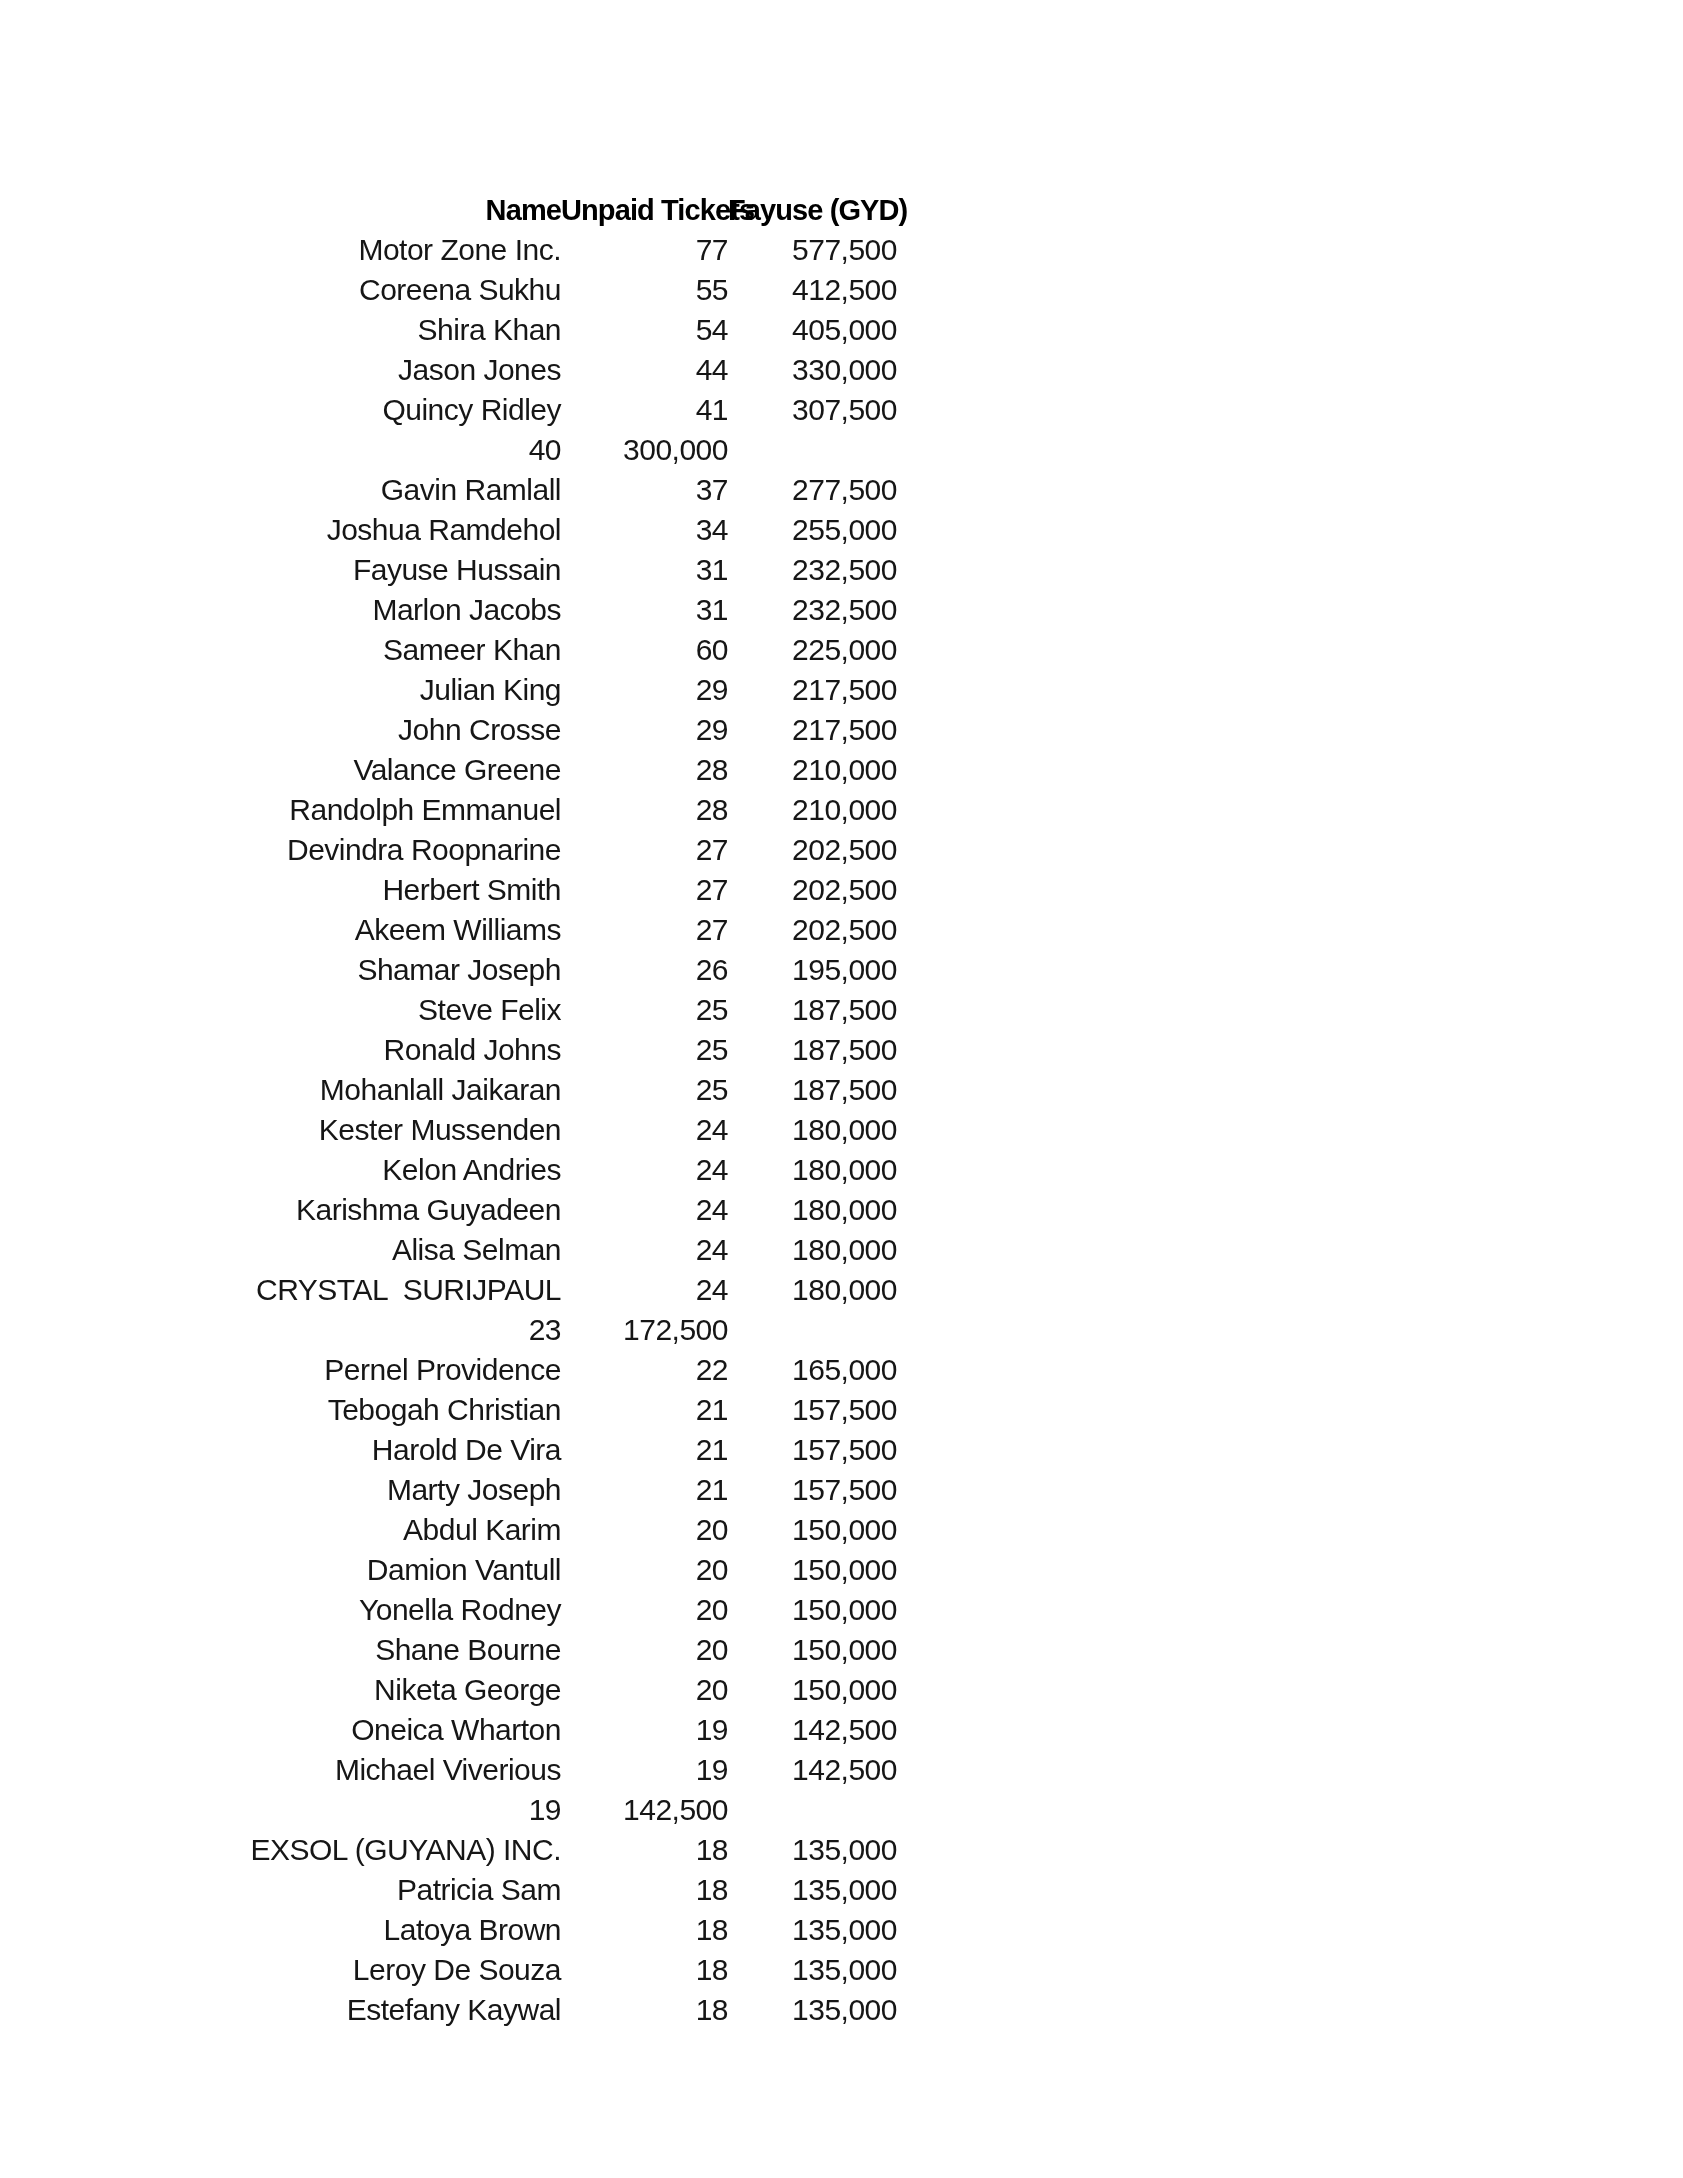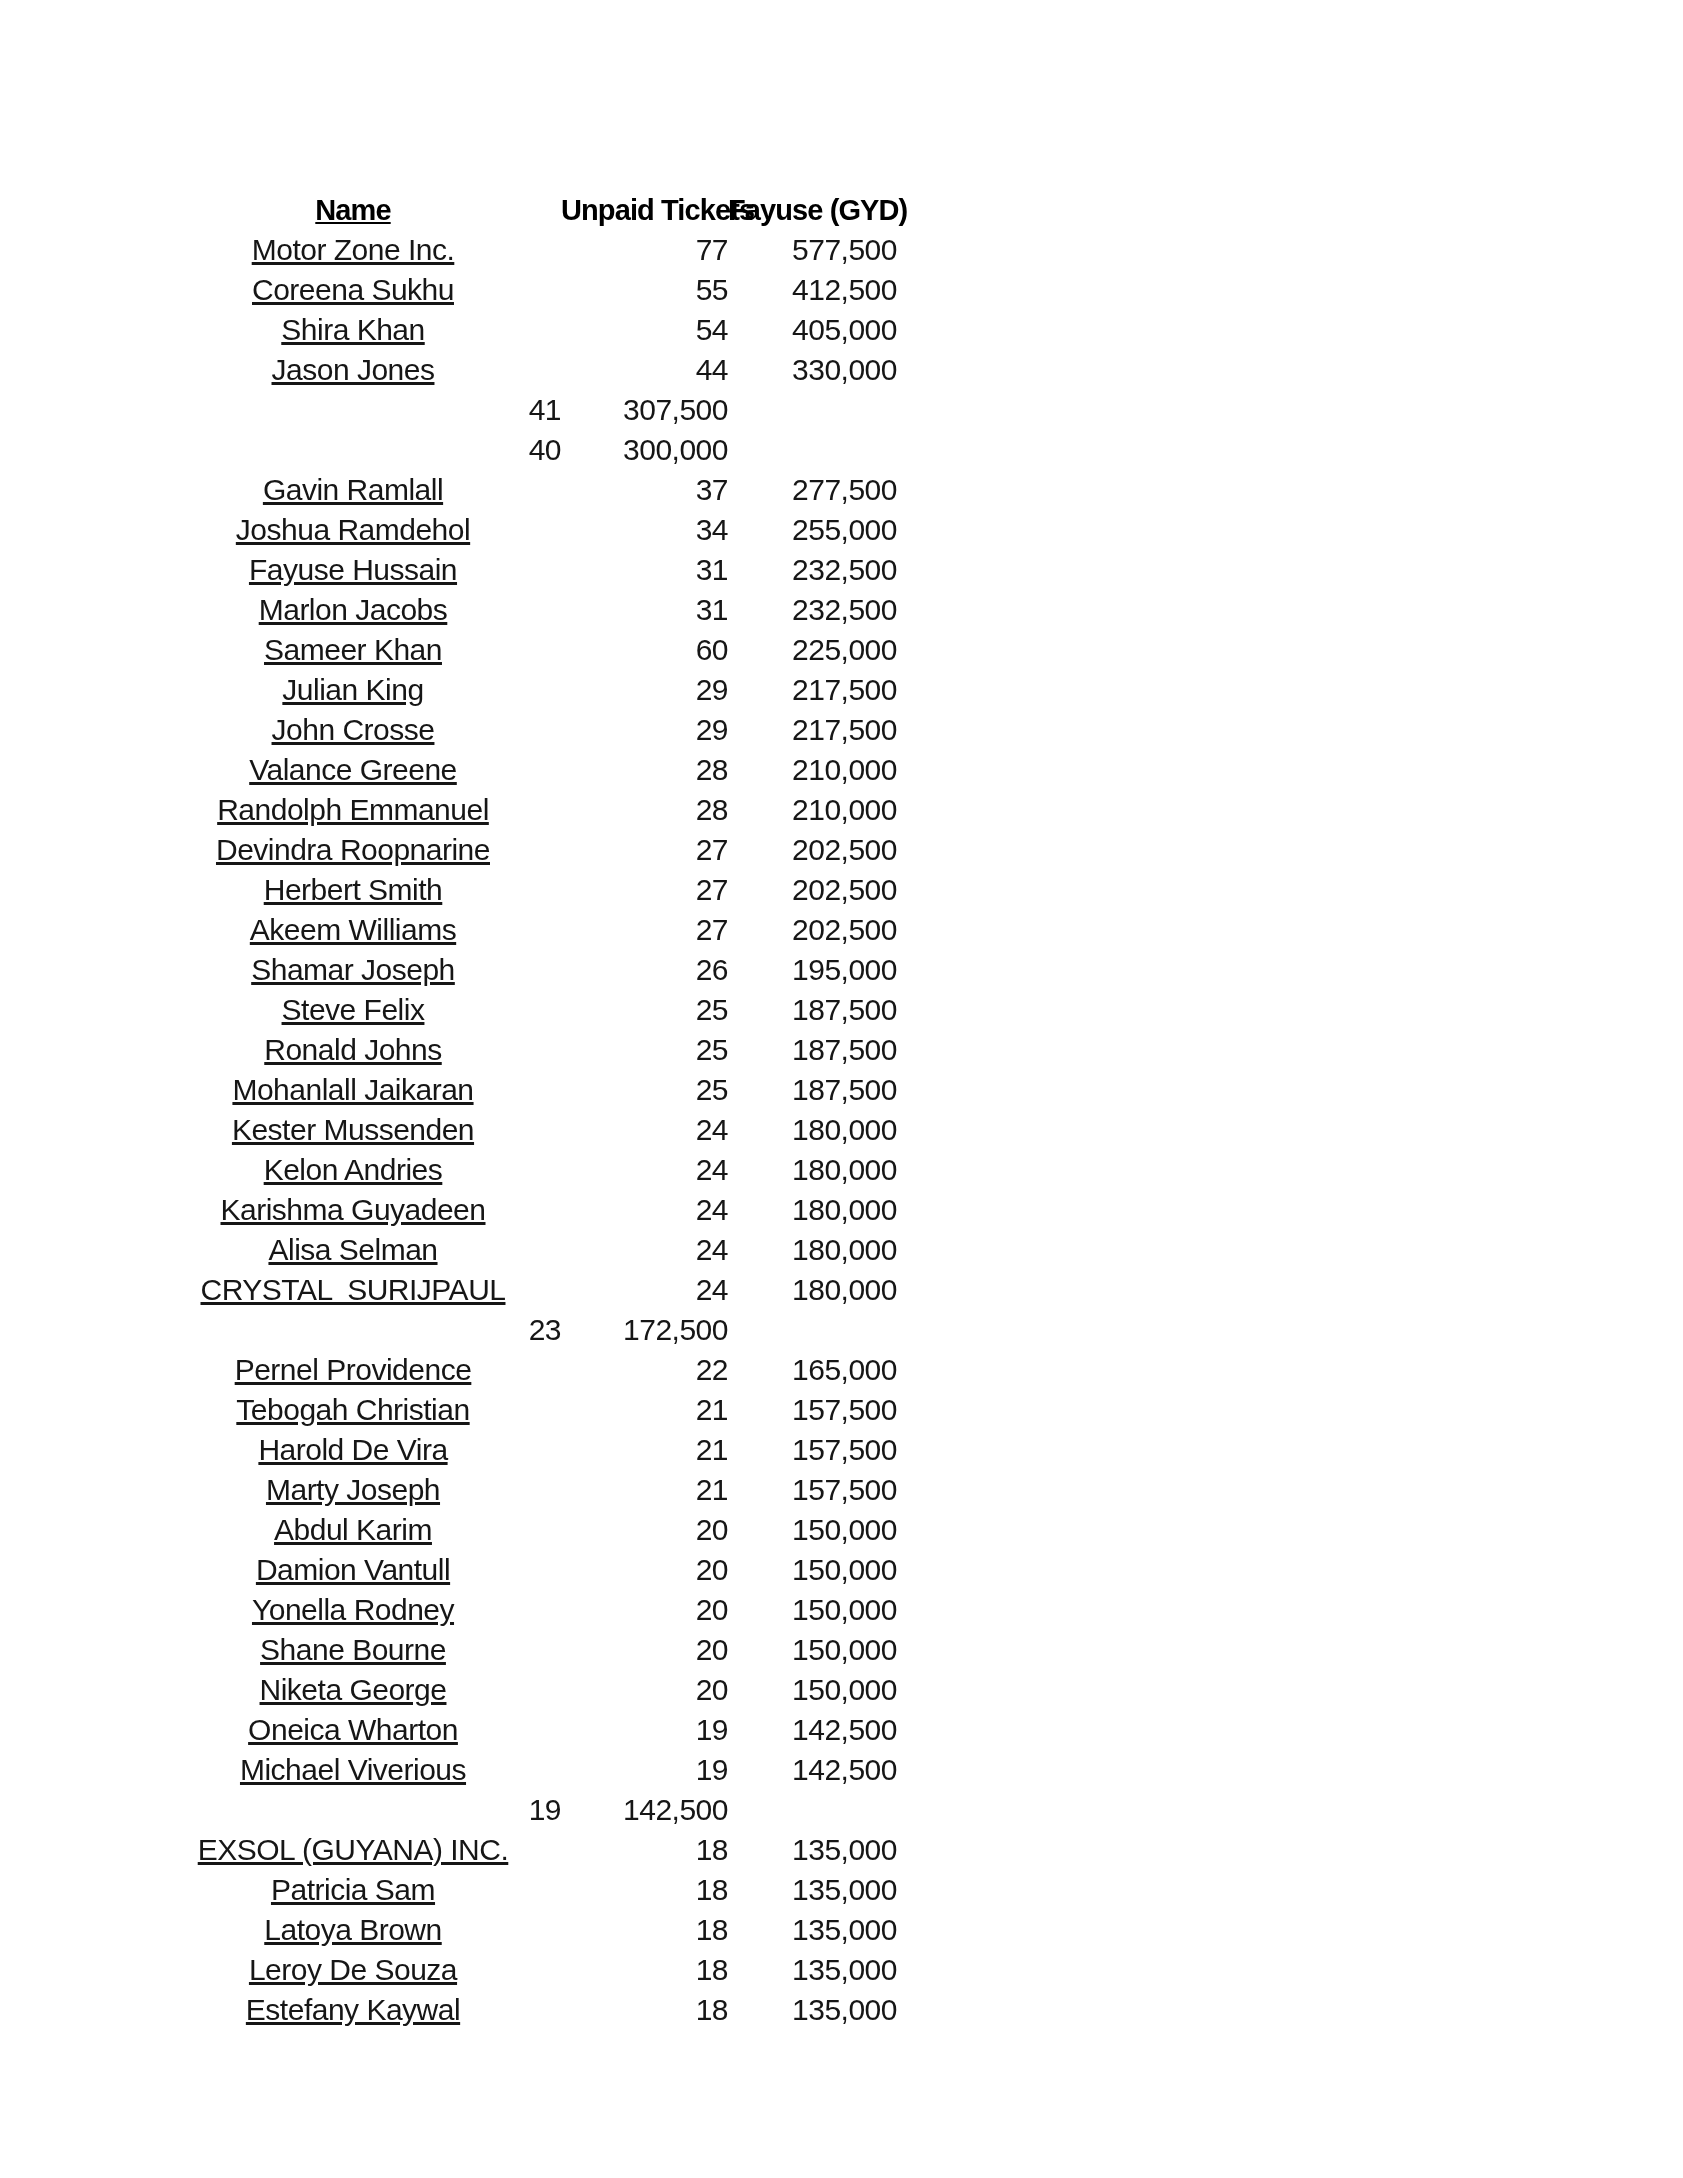--- a/index.html
+++ b/index.html
@@ -21,23 +21,22 @@
     width: 752px;
   }
   .trow {
     display: grid;
     grid-template-columns: 416px 167px 169px;
     height: 40px;
     line-height: 40px;
     white-space: pre;
   }
   .trow .c-name {
-    text-align: center;
+    text-align: right;
     overflow: visible;
-    text-decoration: underline;
   }
   .trow .c-num {
     text-align: right;
     font-variant-numeric: tabular-nums;
   }
   .data-row {
     font-size: 30px;
     letter-spacing: -0.5px;
     color: #161616;
   }
@@ -55,21 +54,21 @@
   <div class="trow header-row">
     <div class="c-name">Name</div>
     <div class="c-num">Unpaid Tickets</div>
     <div class="c-num">Fayuse (GYD)</div>
   </div>
   <div id="rows-container">
       <div class="trow data-row"><div class="c-name">Motor Zone Inc.</div><div class="c-num">77</div><div class="c-num">577,500</div></div>
       <div class="trow data-row"><div class="c-name">Coreena Sukhu</div><div class="c-num">55</div><div class="c-num">412,500</div></div>
       <div class="trow data-row"><div class="c-name">Shira Khan</div><div class="c-num">54</div><div class="c-num">405,000</div></div>
       <div class="trow data-row"><div class="c-name">Jason Jones</div><div class="c-num">44</div><div class="c-num">330,000</div></div>
-      <div class="trow data-row"><div class="c-num">41</div><div class="c-num">307,500</div></div>
+      <div class="trow data-row"><div class="c-name">Quincy Ridley</div><div class="c-num">41</div><div class="c-num">307,500</div></div>
       <div class="trow data-row"><div class="c-num">40</div><div class="c-num">300,000</div></div>
       <div class="trow data-row"><div class="c-name">Gavin Ramlall</div><div class="c-num">37</div><div class="c-num">277,500</div></div>
       <div class="trow data-row"><div class="c-name">Joshua Ramdehol</div><div class="c-num">34</div><div class="c-num">255,000</div></div>
       <div class="trow data-row"><div class="c-name">Fayuse Hussain</div><div class="c-num">31</div><div class="c-num">232,500</div></div>
       <div class="trow data-row"><div class="c-name">Marlon Jacobs</div><div class="c-num">31</div><div class="c-num">232,500</div></div>
       <div class="trow data-row"><div class="c-name">Sameer Khan</div><div class="c-num">60</div><div class="c-num">225,000</div></div>
       <div class="trow data-row"><div class="c-name">Julian King</div><div class="c-num">29</div><div class="c-num">217,500</div></div>
       <div class="trow data-row"><div class="c-name">John Crosse</div><div class="c-num">29</div><div class="c-num">217,500</div></div>
       <div class="trow data-row"><div class="c-name">Valance Greene</div><div class="c-num">28</div><div class="c-num">210,000</div></div>
       <div class="trow data-row"><div class="c-name">Randolph Emmanuel</div><div class="c-num">28</div><div class="c-num">210,000</div></div>

